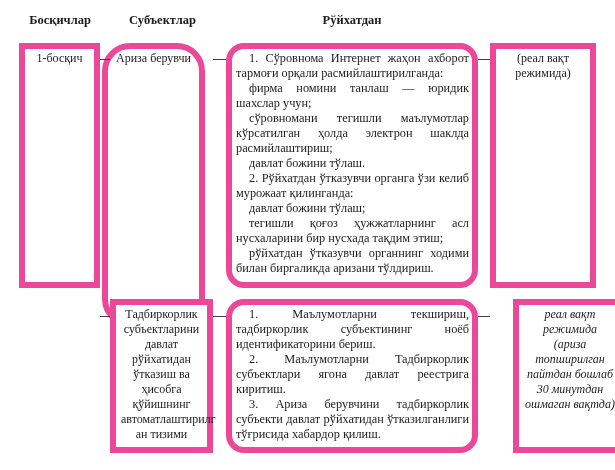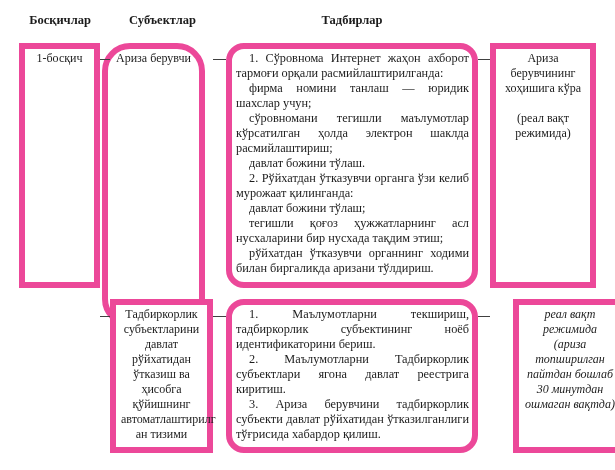--- a/index.html
+++ b/index.html
@@ -48,41 +48,38 @@
     border-top:1.5px solid #404040;
   }
 </style>
 </head>
 <body>
 
 <div class="page">
 
   <div class="hdr" style="left:10px;top:13px;width:100px;">Босқичлар</div>
   <div class="hdr" style="left:105px;top:13px;width:115px;">Субъектлар</div>
-  <div class="hdr" style="left:221px;top:13px;width:262px;">Тадбирлар</div>
+  <div class="hdr" style="left:221px;top:13px;width:262px;">Рўйхатдан</div>
 
   <div class="box center-cell" style="left:19px;top:43px;width:81px;height:245px;">1-босқич</div>
 
   <div class="box center-cell" style="left:102px;top:43px;width:103px;height:284px;border-radius:28px;">Ариза берувчи</div>
 
   <div class="box activities" style="left:226px;top:43px;width:252px;height:245px;">
     <p>1. Сўровнома Интернет жаҳон ахборот тармоғи орқали расмийлаштирилганда:</p>
     <p>фирма номини танлаш — юридик шахслар учун;</p>
     <p>сўровномани тегишли маълумотлар кўрсатилган ҳолда электрон шаклда расмийлаштириш;</p>
     <p>давлат божини тўлаш.</p>
     <p>2. Рўйхатдан ўтказувчи органга ўзи келиб мурожаат қилинганда:</p>
     <p>давлат божини тўлаш;</p>
     <p>тегишли қоғоз ҳужжатларнинг асл нусхаларини бир нусхада тақдим этиш;</p>
     <p>рўйхатдан ўтказувчи органнинг ходими билан биргаликда аризани тўлдириш.</p>
   </div>
 
   <div class="box center-cell" style="left:490px;top:43px;width:106px;height:245px;">
-    <div class="pre deadline-para">Ариза
-берувчининг
-хоҳишига кўра</div>
     <div class="pre">(реал вақт
 режимида)</div>
   </div>
 
   <div class="connector" style="left:100px;top:59px;width:10px;"></div>
   <div class="connector" style="left:213px;top:59px;width:13px;"></div>
   <div class="connector" style="left:478px;top:59px;width:12px;"></div>
 
 
   <div class="box center-cell pre" style="left:110px;top:299px;width:103px;height:154px;">Тадбиркорлик

